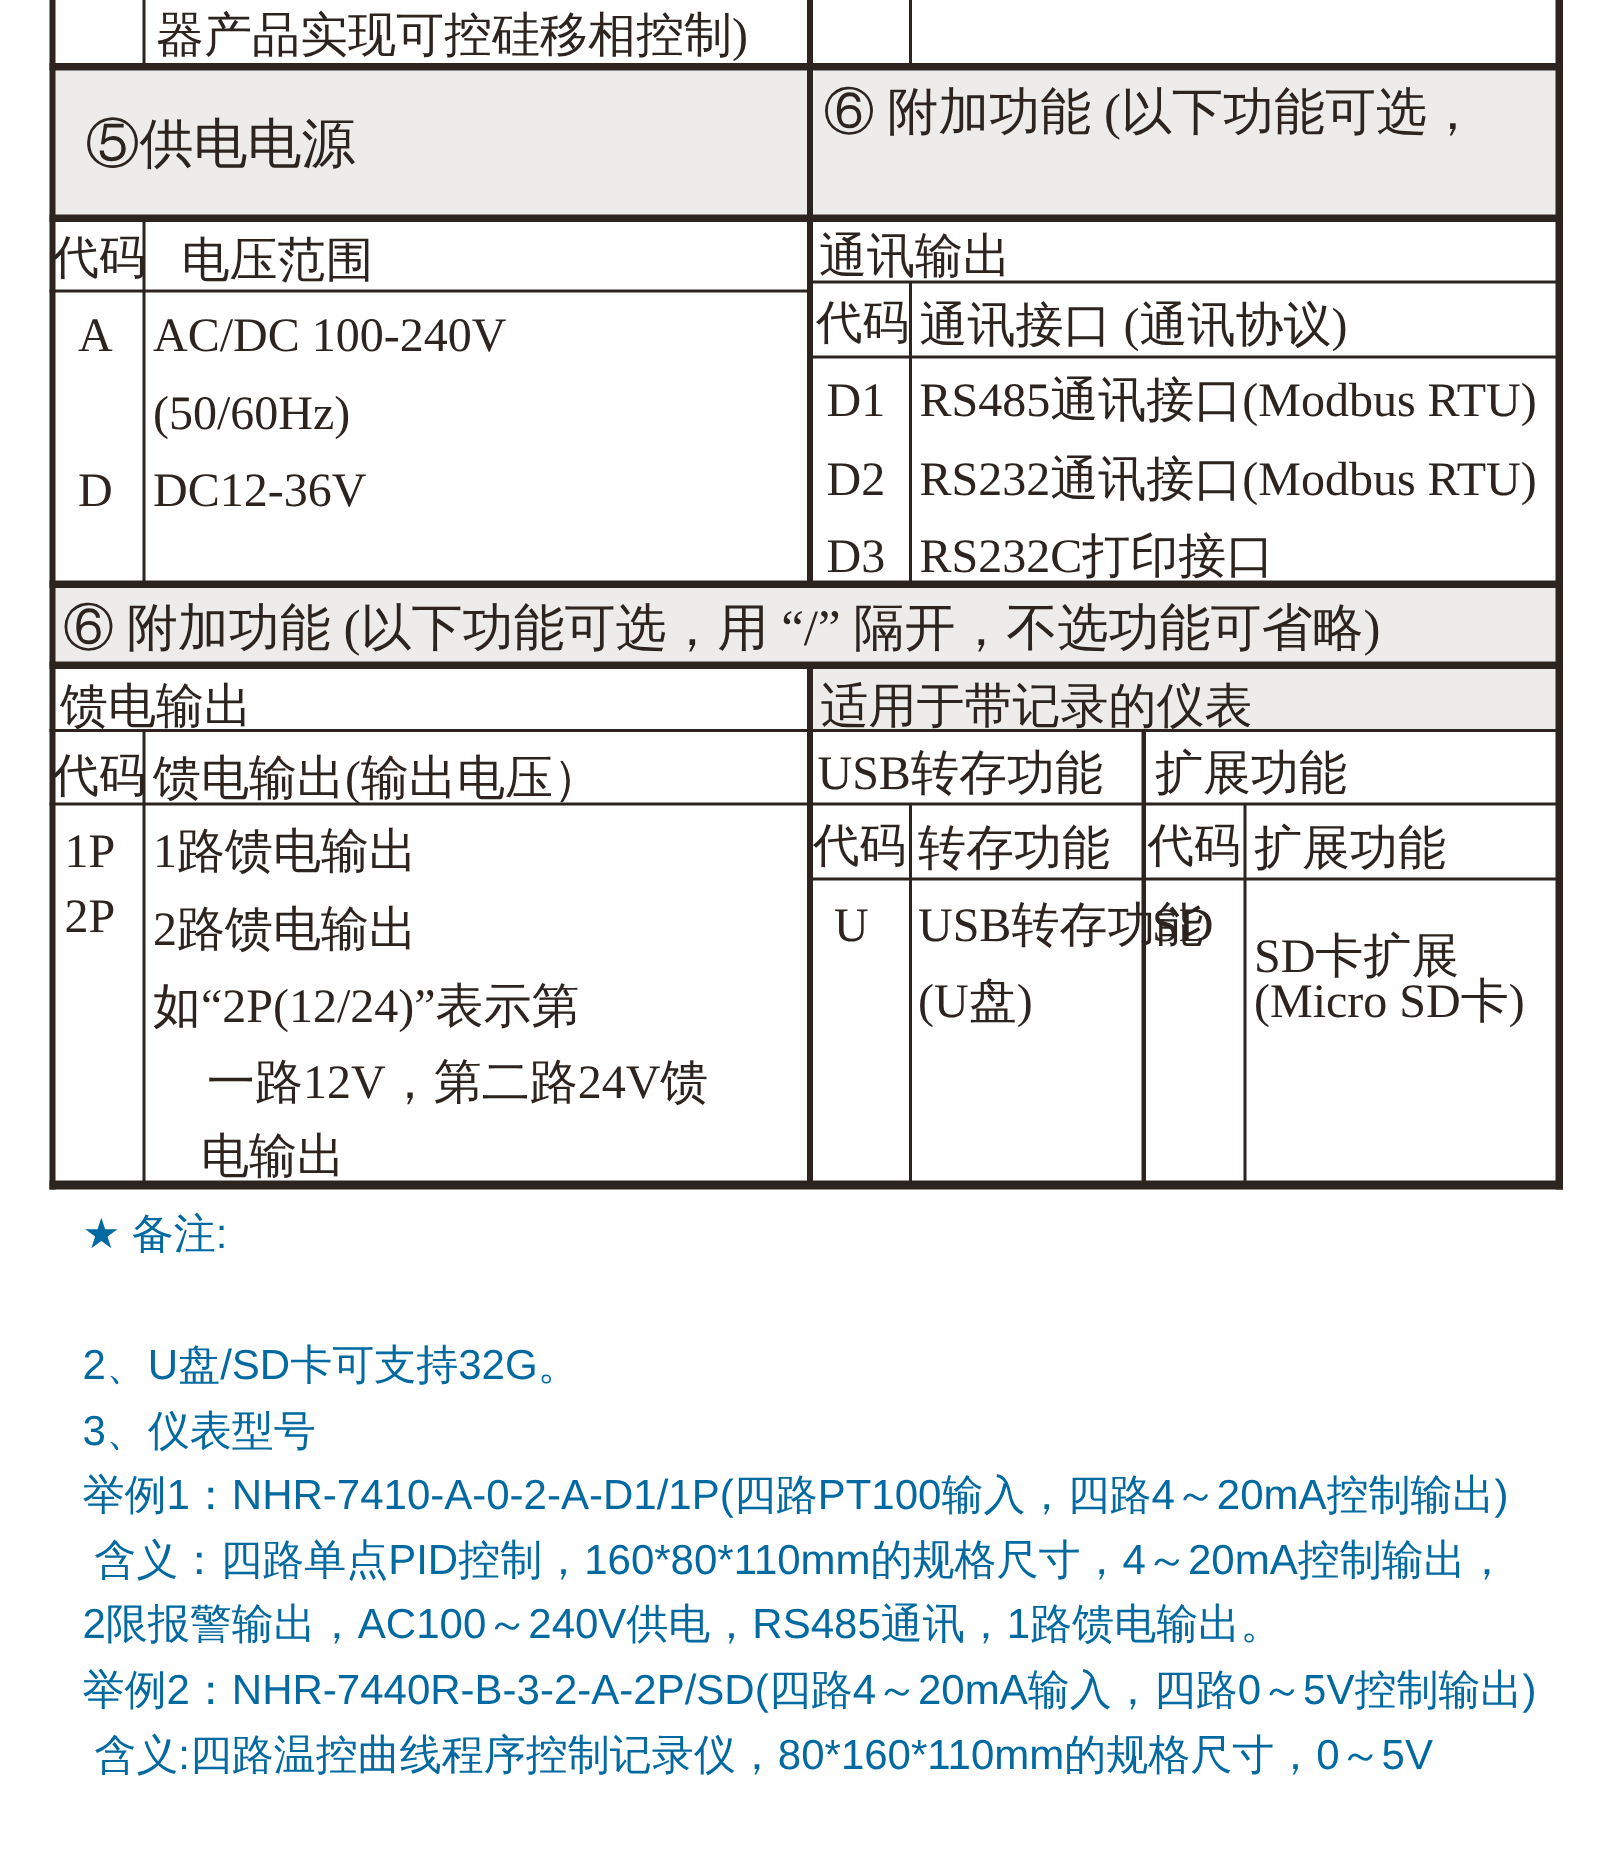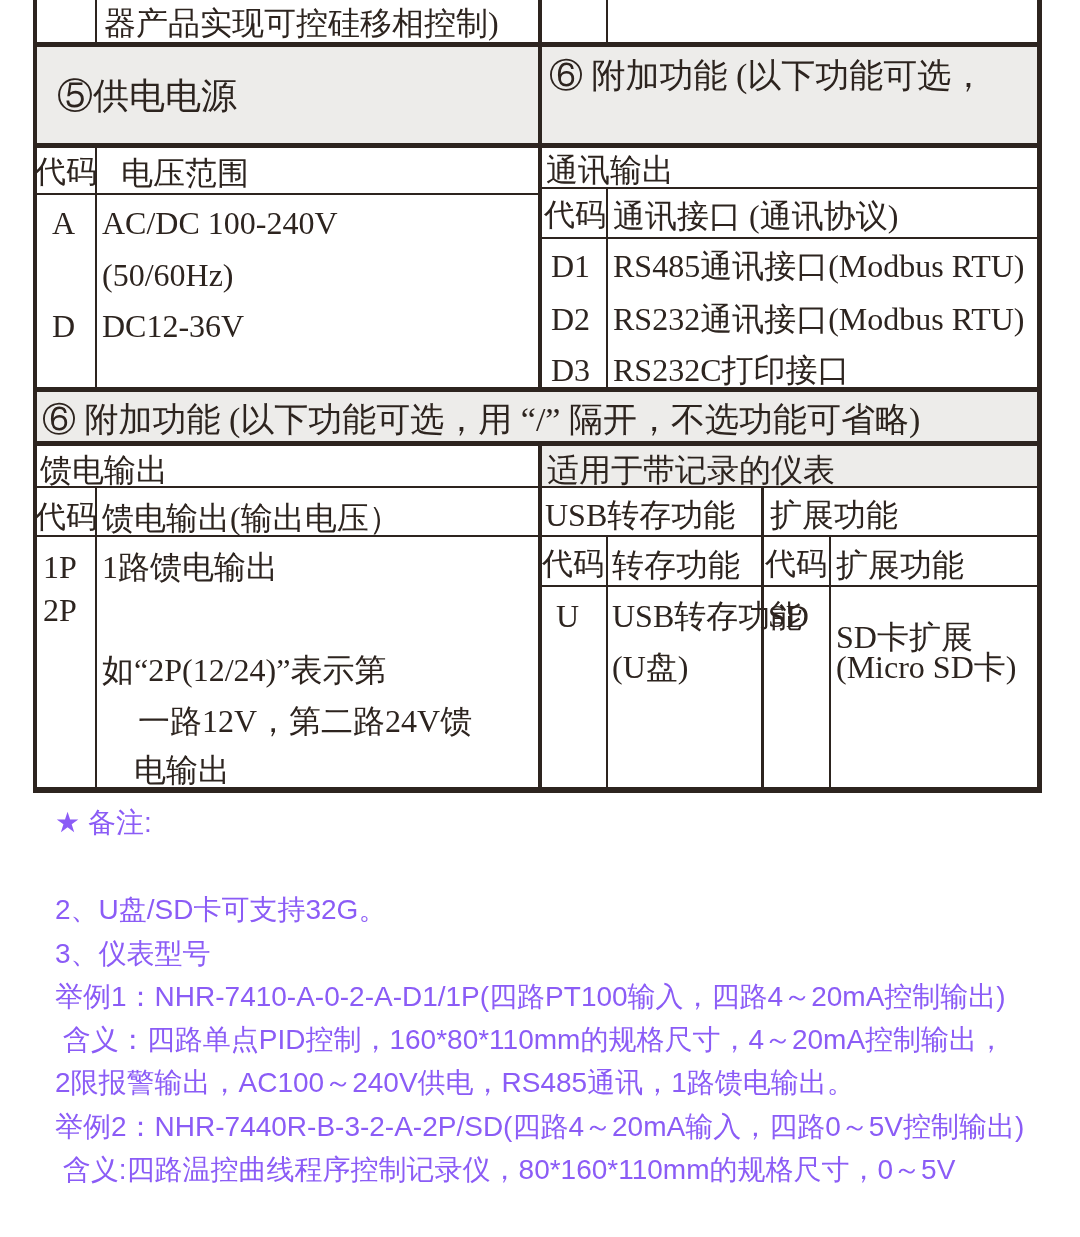--- a/index.html
+++ b/index.html
@@ -4,21 +4,21 @@
 <style>
   html,body{margin:0;padding:0;background:#ffffff;}
   .page{position:relative;width:1080px;height:1237px;background:#ffffff;overflow:hidden;
         font-family:"Liberation Serif","DejaVu Serif",serif;color:#2d241f;}
   .ln{position:absolute;background:#2d241f;}
   .fill{position:absolute;background:#edecea;}
   .t{position:absolute;font-size:32px;line-height:1.25;white-space:nowrap;color:#2d241f;}
   .t.big{font-size:36px;}
   .t.hdr2{font-size:34px;line-height:47px;}
   .n{position:absolute;font-family:"Liberation Sans","DejaVu Sans",sans-serif;
-     font-size:28px;line-height:1.2;color:#8b5cf6;white-space:pre;}
+     font-size:28px;line-height:1.2;color:#0369a1;white-space:pre;}
 </style>
 </head>
 <body>
 
 <div class="page">
 
   <div class="fill" style="left:33px;top:47px;width:507px;height:96px;"></div>
   <div class="fill" style="left:540px;top:47px;width:498px;height:96px;"></div>
   <div class="fill" style="left:33px;top:390px;width:1005px;height:51px;"></div>
   <div class="fill" style="left:540px;top:446px;width:498px;height:41px;"></div>
@@ -71,20 +71,21 @@
   <div class="t" style="left:613px;top:350px;">RS232C打印接口</div>
 
   <div class="t hdr2" style="left:42px;top:396px;">⑥ 附加功能 (以下功能可选，用 “/” 隔开，不选功能可省略)</div>
 
   <div class="t" style="left:40px;top:450px;">馈电输出</div>
   <div class="t" style="left:35px;top:498px;font-size:31px;">代码</div>
   <div class="t" style="left:102px;top:498px;">馈电输出(输出电压）</div>
   <div class="t" style="left:43px;top:547px;">1P</div>
   <div class="t" style="left:102px;top:547px;">1路馈电输出</div>
   <div class="t" style="left:43px;top:590px;">2P</div>
+  <div class="t" style="left:102px;top:599px;">2路馈电输出</div>
   <div class="t" style="left:102px;top:650px;">如“2P(12/24)”表示第</div>
   <div class="t" style="left:102px;top:701px;margin-left:36px;">一路12V，第二路24V馈</div>
   <div class="t" style="left:102px;top:750px;margin-left:32px;">电输出</div>
 
   <div class="t" style="left:547px;top:450px;">适用于带记录的仪表</div>
   <div class="t" style="left:545px;top:495px;">USB转存功能</div>
   <div class="t" style="left:770px;top:495px;">扩展功能</div>
   <div class="t" style="left:542px;top:545px;font-size:31px;">代码</div>
   <div class="t" style="left:612px;top:545px;">转存功能</div>
   <div class="t" style="left:765px;top:545px;font-size:31px;">代码</div>

